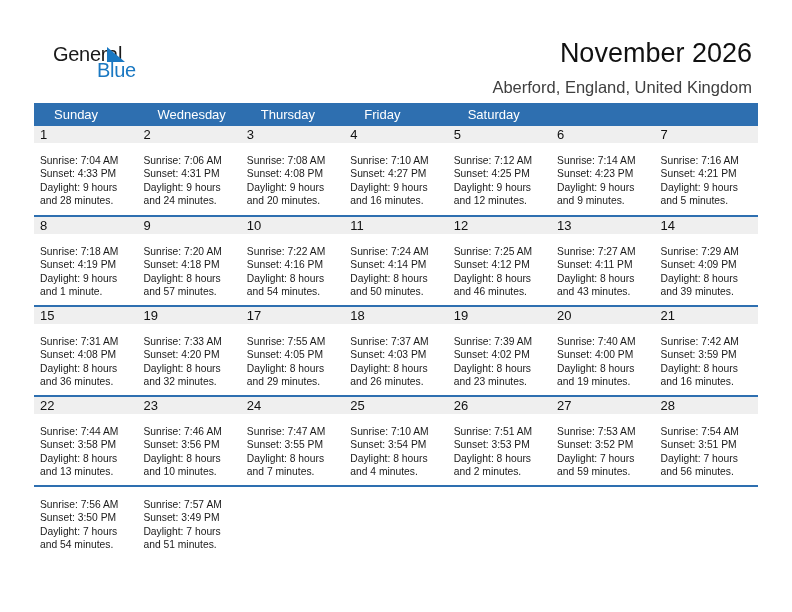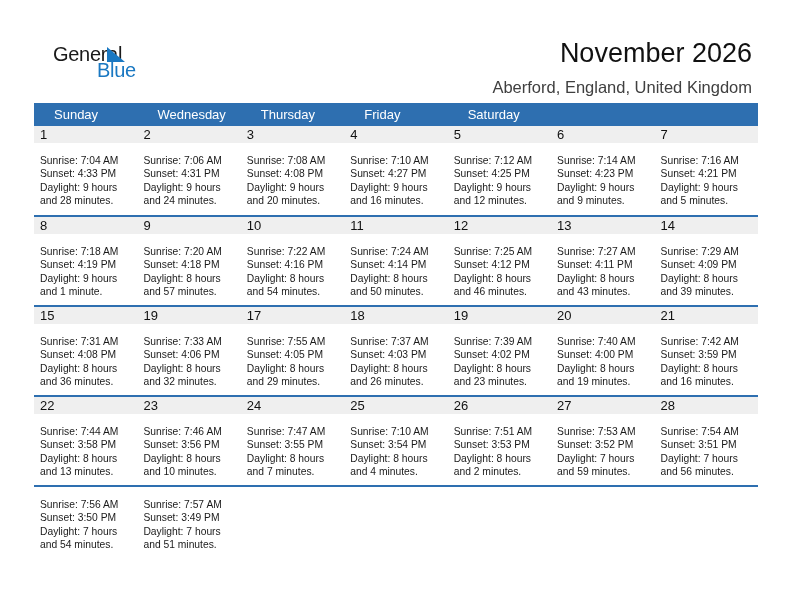--- a/index.html
+++ b/index.html
@@ -165,21 +165,21 @@
         </div>
         <div class="details">
           <div class="dd">
             <span>Sunrise: 7:31 AM</span>
             <span>Sunset: 4:08 PM</span>
             <span>Daylight: 8 hours</span>
             <span>and 36 minutes.</span>
           </div>
           <div class="dd">
             <span>Sunrise: 7:33 AM</span>
-            <span>Sunset: 4:06 PM</span>
+            <span>Sunset: 4:20 PM</span>
             <span>Daylight: 8 hours</span>
             <span>and 32 minutes.</span>
           </div>
           <div class="dd">
             <span>Sunrise: 7:55 AM</span>
             <span>Sunset: 4:05 PM</span>
             <span>Daylight: 8 hours</span>
             <span>and 29 minutes.</span>
           </div>
           <div class="dd">

